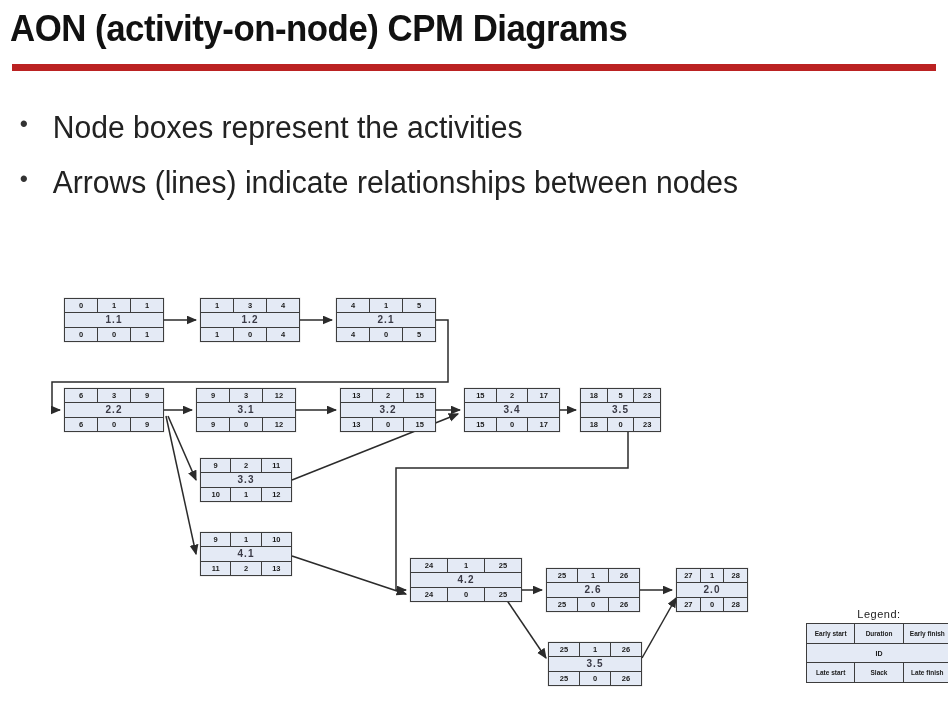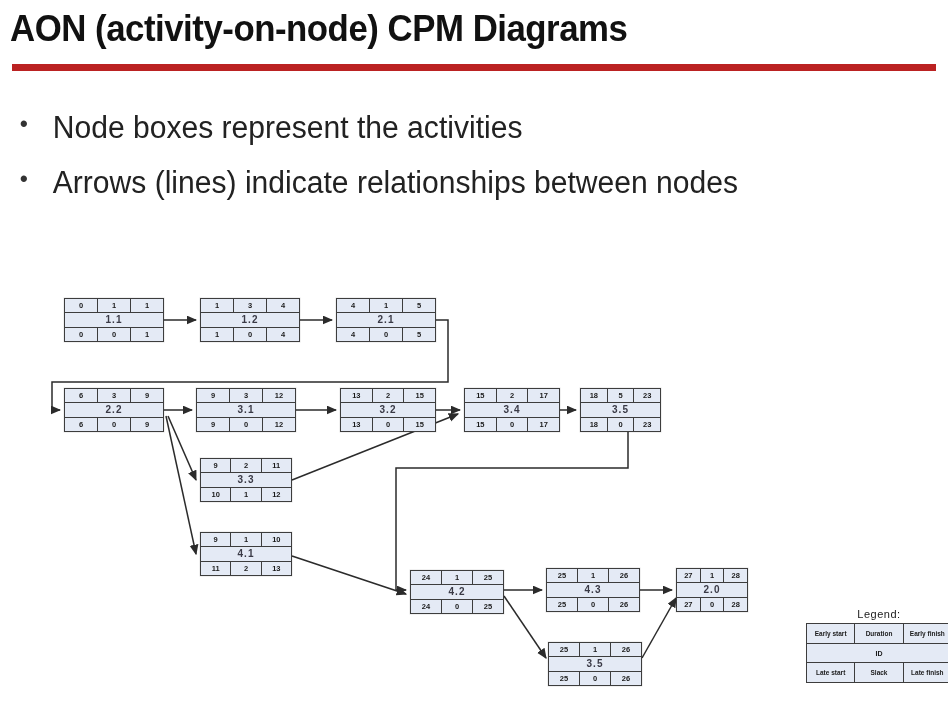--- a/index.html
+++ b/index.html
@@ -304,40 +304,40 @@
             <div class="cell">1</div>
             <div class="cell">10</div>
           </div>
           <div class="idrow">4.1</div>
           <div class="row last">
             <div class="cell">11</div>
             <div class="cell">2</div>
             <div class="cell">13</div>
           </div>
         </div>
-        <div class="node" style="left: 410px; top: 280px; width: 94px; height: 44px;">
+        <div class="node" style="left: 410px; top: 268px; width: 112px; height: 44px;">
           <div class="row">
             <div class="cell">24</div>
             <div class="cell">1</div>
             <div class="cell">25</div>
           </div>
           <div class="idrow">4.2</div>
           <div class="row last">
             <div class="cell">24</div>
             <div class="cell">0</div>
             <div class="cell">25</div>
           </div>
         </div>
         <div class="node" style="left: 546px; top: 278px; width: 94px; height: 44px;">
           <div class="row">
             <div class="cell">25</div>
             <div class="cell">1</div>
             <div class="cell">26</div>
           </div>
-          <div class="idrow">4.3</div>
+          <div class="idrow">2.6</div>
           <div class="row last">
             <div class="cell">25</div>
             <div class="cell">0</div>
             <div class="cell">26</div>
           </div>
         </div>
         <div class="node" style="left: 676px; top: 278px; width: 72px; height: 44px;">
           <div class="row">
             <div class="cell">27</div>
             <div class="cell">1</div>

